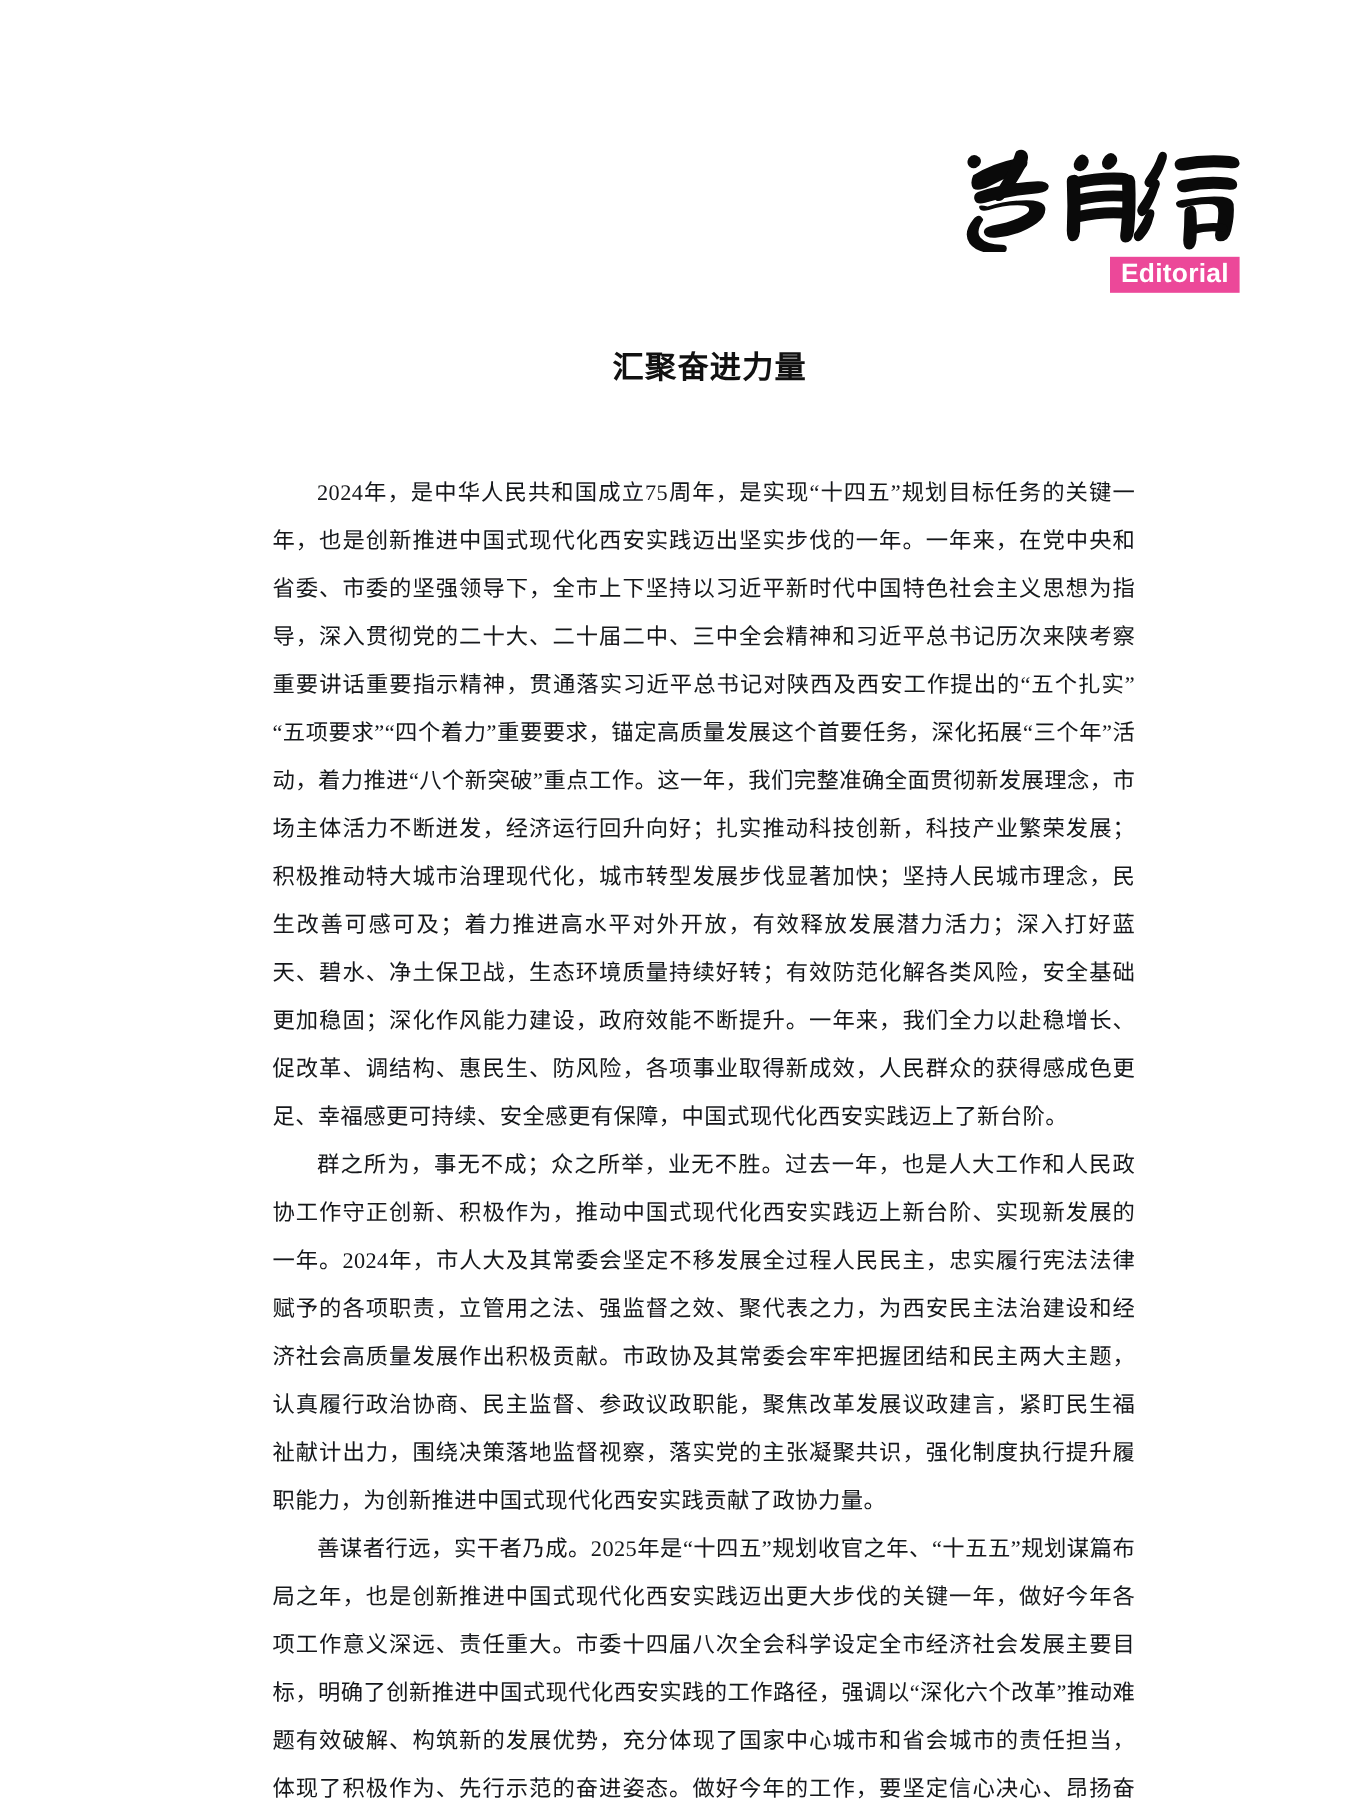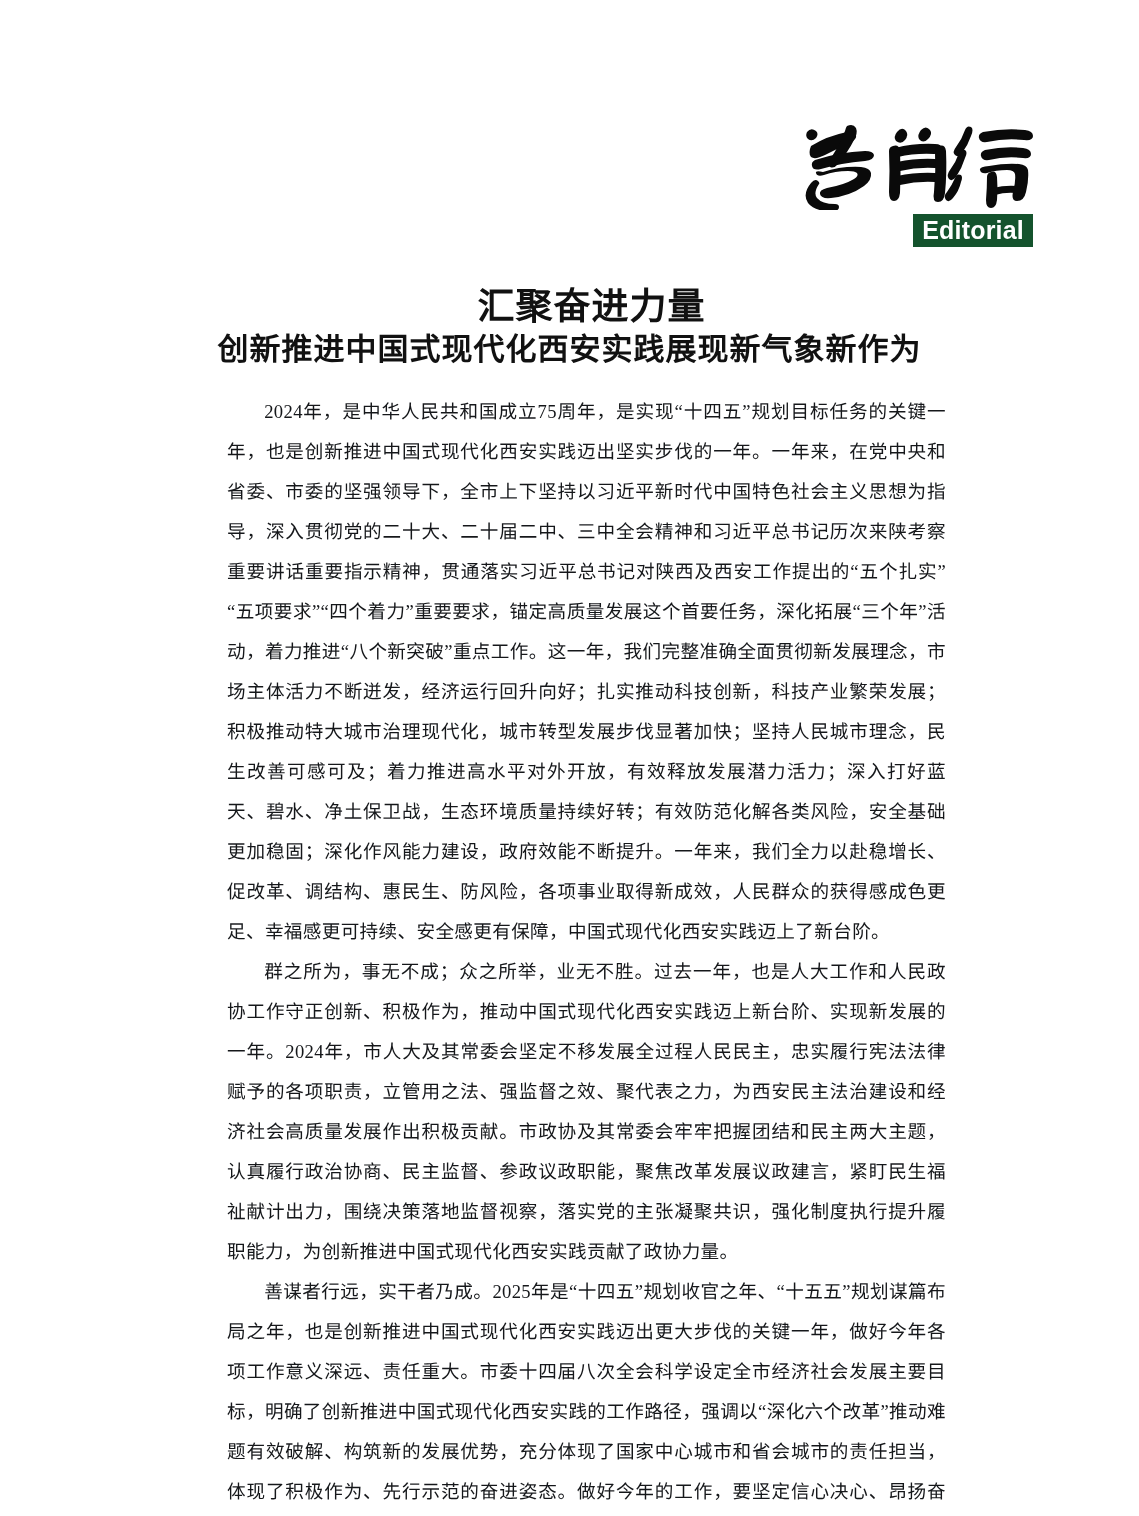--- a/index.html
+++ b/index.html
@@ -33,24 +33,24 @@
   }
   .masthead-logo {
     display: block;
     width: 250px;
     height: 100px;
     margin-left: auto;
   }
   .masthead-logo svg { display: block; width: 100%; height: 100%; }
   .editorial-badge {
     display: inline-block;
-    background: #14532d;
+    background: #ec4899;
     color: #ffffff;
     font-family: "Liberation Sans", "DejaVu Sans", sans-serif;
-    font-size: 25px;
+    font-size: 22px;
     font-weight: 700;
     letter-spacing: 0.2px;
     line-height: 1.12;
     padding: 2px 9px 3px 9px;
     margin-top: 4px;
     margin-right: 6px;
     margin-left: 36px;
   }
 
   
@@ -61,21 +61,21 @@
     width: 1139px;
     text-align: center;
   }
   .title-line {
     font-family: "Liberation Serif", "DejaVu Serif", serif;
     font-weight: 700;
     color: #111111;
     letter-spacing: 1px;
   }
   .title-line-1 {
-    font-size: 37px;
+    font-size: 26px;
     line-height: 42px;
     margin-left: 44px;
   }
   .title-line-2 {
     font-size: 31px;
     line-height: 44px;
   }
 
   
   .article-body {
@@ -131,21 +131,20 @@
           <path d="M202 62 q5 -2 6 5 q1 12 0 23 q-1 8 -6 8 q-5 0 -5 -8 q1 -12 1 -23 q0 -4 4 -5z"></path>
           <path d="M204 78 q12 -3 24 -2 q6 1 6 4 q0 4 -7 3 q-11 -1 -21 2 q-5 1 -6 -3 q0 -3 4 -4z"></path>
         </g>
       </svg>
     </div>
     <span class="editorial-badge">Editorial</span>
   </div>
 
   <div class="title-block">
     <div class="title-line title-line-1">汇聚奋进力量</div>
-    <div class="title-line title-line-2">创新推进中国式现代化西安实践展现新气象新作为</div>
   </div>
 
   <div class="article-body">
     <p class="para">2024年，是中华人民共和国成立75周年，是实现“十四五”规划目标任务的关键一年，也是创新推进中国式现代化西安实践迈出坚实步伐的一年。一年来，在党中央和省委、市委的坚强领导下，全市上下坚持以习近平新时代中国特色社会主义思想为指导，深入贯彻党的二十大、二十届二中、三中全会精神和习近平总书记历次来陕考察重要讲话重要指示精神，贯通落实习近平总书记对陕西及西安工作提出的“五个扎实”“五项要求”“四个着力”重要要求，锚定高质量发展这个首要任务，深化拓展“三个年”活动，着力推进“八个新突破”重点工作。这一年，我们完整准确全面贯彻新发展理念，市场主体活力不断迸发，经济运行回升向好；扎实推动科技创新，科技产业繁荣发展；积极推动特大城市治理现代化，城市转型发展步伐显著加快；坚持人民城市理念，民生改善可感可及；着力推进高水平对外开放，有效释放发展潜力活力；深入打好蓝天、碧水、净土保卫战，生态环境质量持续好转；有效防范化解各类风险，安全基础更加稳固；深化作风能力建设，政府效能不断提升。一年来，我们全力以赴稳增长、促改革、调结构、惠民生、防风险，各项事业取得新成效，人民群众的获得感成色更足、幸福感更可持续、安全感更有保障，中国式现代化西安实践迈上了新台阶。</p>
     <p class="para">群之所为，事无不成；众之所举，业无不胜。过去一年，也是人大工作和人民政协工作守正创新、积极作为，推动中国式现代化西安实践迈上新台阶、实现新发展的一年。2024年，市人大及其常委会坚定不移发展全过程人民民主，忠实履行宪法法律赋予的各项职责，立管用之法、强监督之效、聚代表之力，为西安民主法治建设和经济社会高质量发展作出积极贡献。市政协及其常委会牢牢把握团结和民主两大主题，认真履行政治协商、民主监督、参政议政职能，聚焦改革发展议政建言，紧盯民生福祉献计出力，围绕决策落地监督视察，落实党的主张凝聚共识，强化制度执行提升履职能力，为创新推进中国式现代化西安实践贡献了政协力量。</p>
     <p class="para">善谋者行远，实干者乃成。2025年是“十四五”规划收官之年、“十五五”规划谋篇布局之年，也是创新推进中国式现代化西安实践迈出更大步伐的关键一年，做好今年各项工作意义深远、责任重大。市委十四届八次全会科学设定全市经济社会发展主要目标，明确了创新推进中国式现代化西安实践的工作路径，强调以“深化六个改革”推动难题有效破解、构筑新的发展优势，充分体现了国家中心城市和省会城市的责任担当，体现了积极作为、先行示范的奋进姿态。做好今年的工作，要坚定信心决心、昂扬奋进斗志，着眼国家所需、西安所能、人民所盼，铆足赳赳大秦“开拓进取、革故鼎新”的改革韧劲，大胆试、敢于闯、踏实干，加快转变特大城市发展方式，全面提升国家中心城市综合能级和核心竞争力，在全国全省发展大局中彰显更大担当作为。</p>
 
   </div>
 
 </div>

